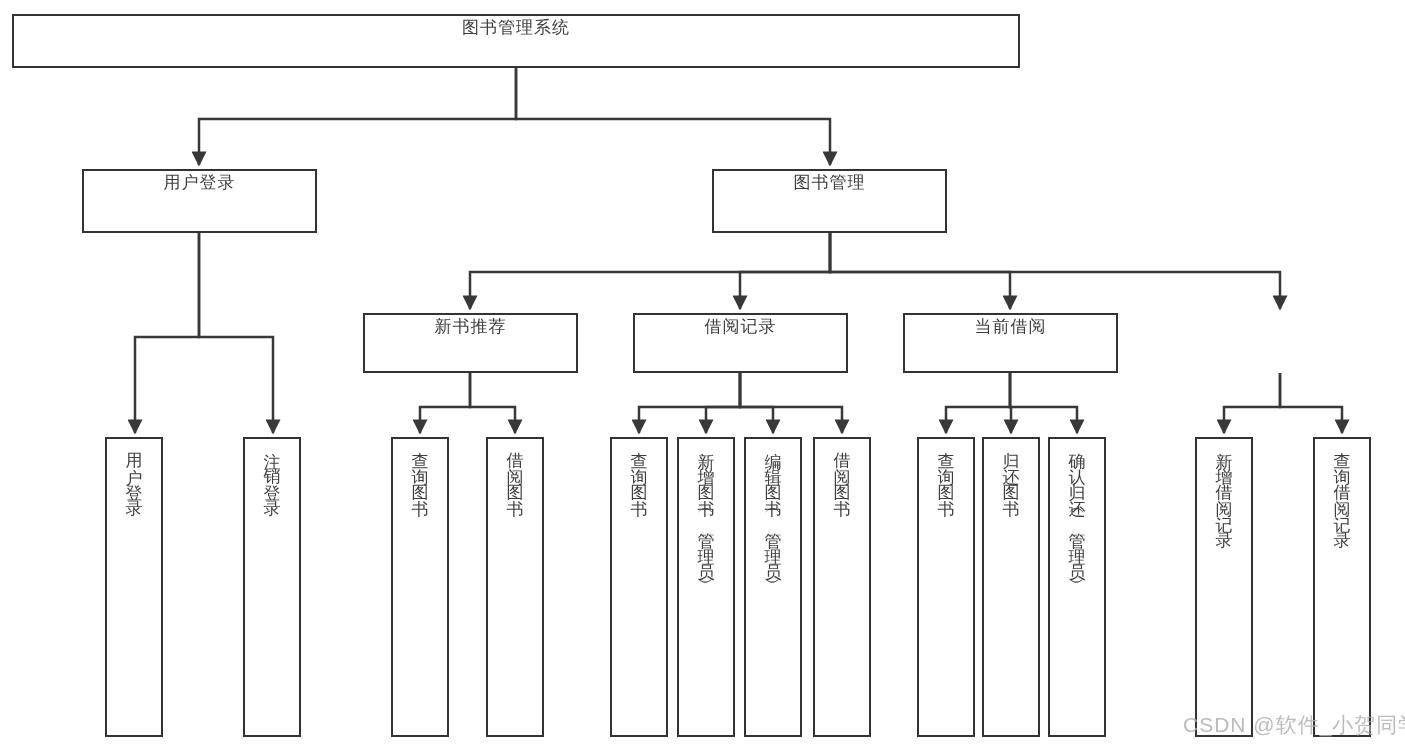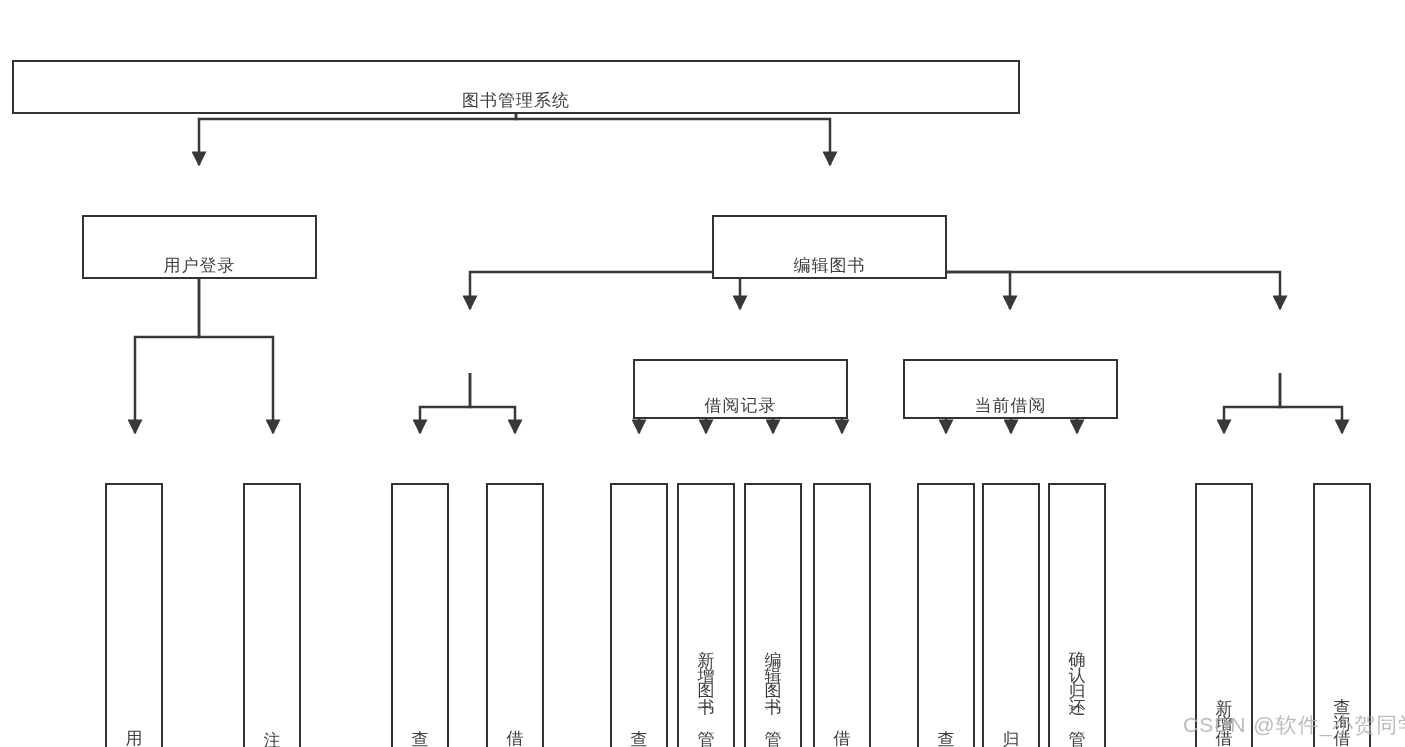--- a/index.html
+++ b/index.html
@@ -24,23 +24,22 @@
     fill:none;
     stroke:var(--line-color);
     stroke-width:2.5;
   }
   .node{
     position:absolute;
     box-sizing:border-box;
     border:2px solid var(--border-color);
     background:var(--bg-color);
     display:flex;
-    align-items:flex-end;
+    align-items:flex-start;
     justify-content:center;
-    margin-top:46px;
   }
   .node .label{
     color:var(--text-color);
     font-size:17px;
     letter-spacing:1px;
     white-space:nowrap;
   }
   .node.v .label{
     writing-mode:vertical-rl;
     text-orientation:mixed;
@@ -91,21 +90,24 @@
       <polyline points="1280,373 1280,407 1342,407 1342,433" marker-end="url(#arrow)"></polyline>
     </svg>
   <div class="watermark">CSDN @软件_小贺同学</div>
 <div class="node h" style="left: 12px; top: 14px; width: 1008px; height: 54px;">
       <span class="label">图书管理系统</span>
     </div>
     <div class="node h" style="left: 82px; top: 169px; width: 235px; height: 64px;">
       <span class="label">用户登录</span>
     </div>
     <div class="node h" style="left: 712px; top: 169px; width: 235px; height: 64px;">
-      <span class="label">编辑图书</span>
+      <span class="label">图书管理</span>
+    </div>
+    <div class="node h" style="left: 363px; top: 313px; width: 215px; height: 60px;">
+      <span class="label">新书推荐</span>
     </div>
     <div class="node h" style="left: 633px; top: 313px; width: 215px; height: 60px;">
       <span class="label">借阅记录</span>
     </div>
     <div class="node h" style="left: 903px; top: 313px; width: 215px; height: 60px;">
       <span class="label">当前借阅</span>
     </div>
     <div class="node v" style="left: 105px; top: 437px; width: 58px; height: 300px;">
       <span class="label">用户登录</span>
     </div>

